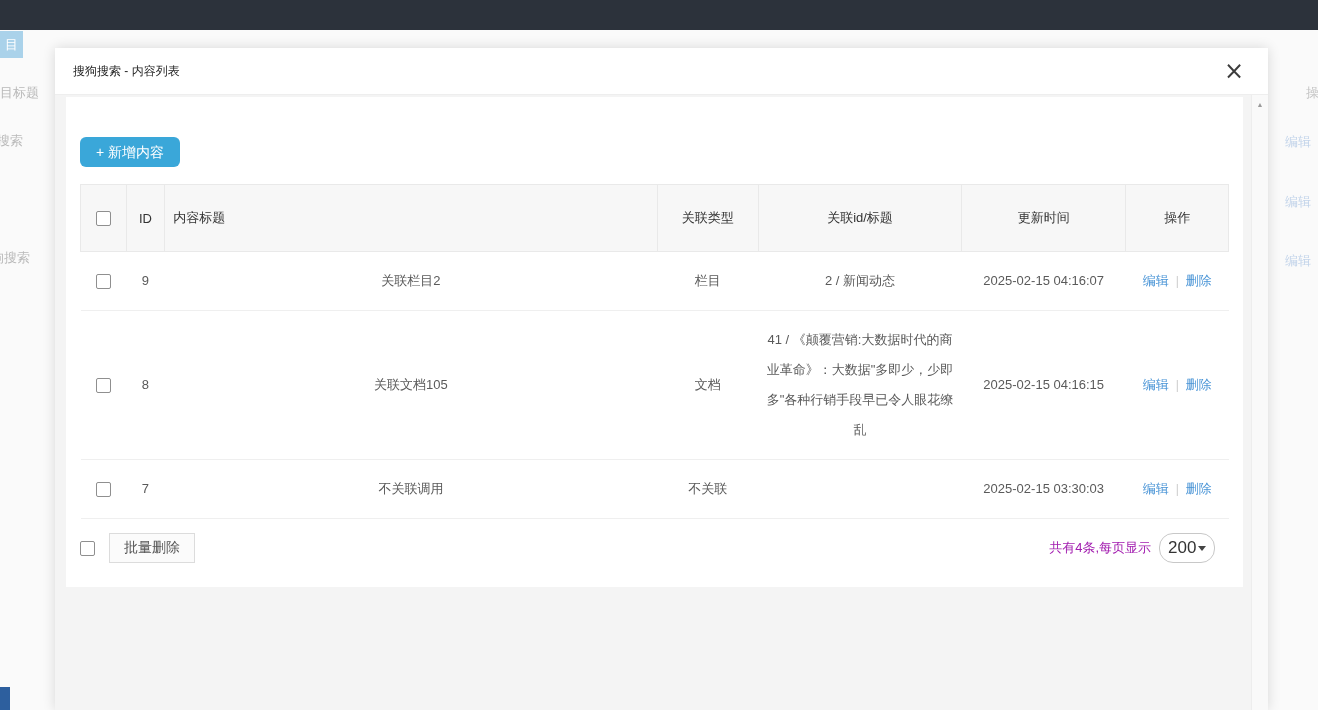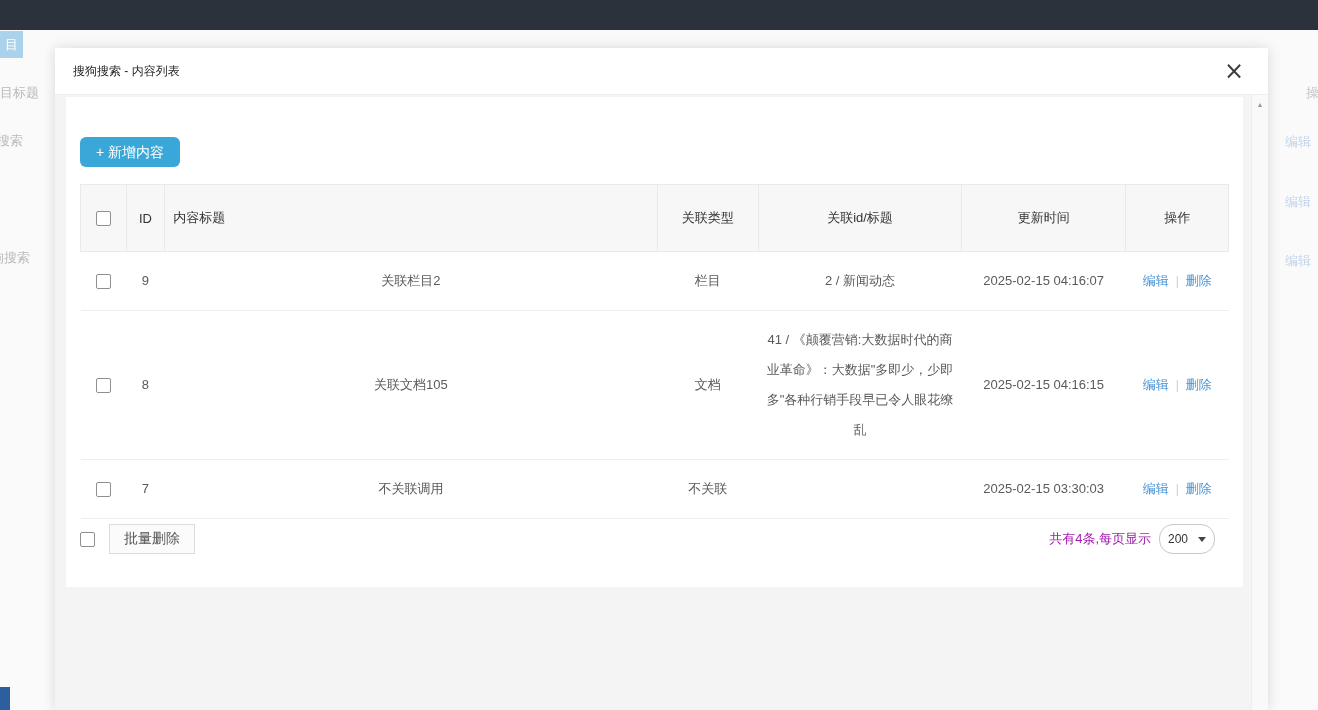--- a/index.html
+++ b/index.html
@@ -71,30 +71,30 @@
   td.c-title { text-align:left; padding-left:8px; color:#4d4d4d; }
   td.c-id { color:#666; }
   td.c-ops a { color:#4793d6; text-decoration:none; cursor:pointer; }
   td.c-ops .sep { color:#ccc; margin:0 7px; font-size:12px; }
 
   .checkbox {
     display:inline-block; width:15px; height:15px; background:#fff;
     border:1.5px solid #8f8f8f; border-radius:2px; vertical-align:middle; cursor:pointer;
   }
 
-  .card-footer { display:flex; align-items:center; margin-top:5px; width:1149px; }
+  .card-footer { display:flex; align-items:center; margin-top:14px; width:1149px; }
   .batch-btn {
     margin-left:14px; height:30px; padding:0 14px; background:#fbfbfb;
     border:1px solid #dcdcdc; color:#555; font-size:14px; cursor:pointer;
   }
   .summary { margin-left:auto; color:#a21caf; font-size:13px; }
   .pagesize {
     margin-left:8px; margin-right:14px; width:56px; height:30px; border:1px solid #c8c8c8;
     border-radius:14px; background:#fff; display:flex; align-items:center;
-    padding:0 8px; font-size:12px; color:#333; cursor:pointer;
+    padding:0 8px; font-size:17px; color:#333; cursor:pointer;
   }
   .chev { margin-left:auto; width:0; height:0; border-left:4px solid transparent;
     border-right:4px solid transparent; border-top:5px solid #444; }
 </style>
 </head>
 <body>
 
 <div class="page">
 
   <div class="topbar"></div>

